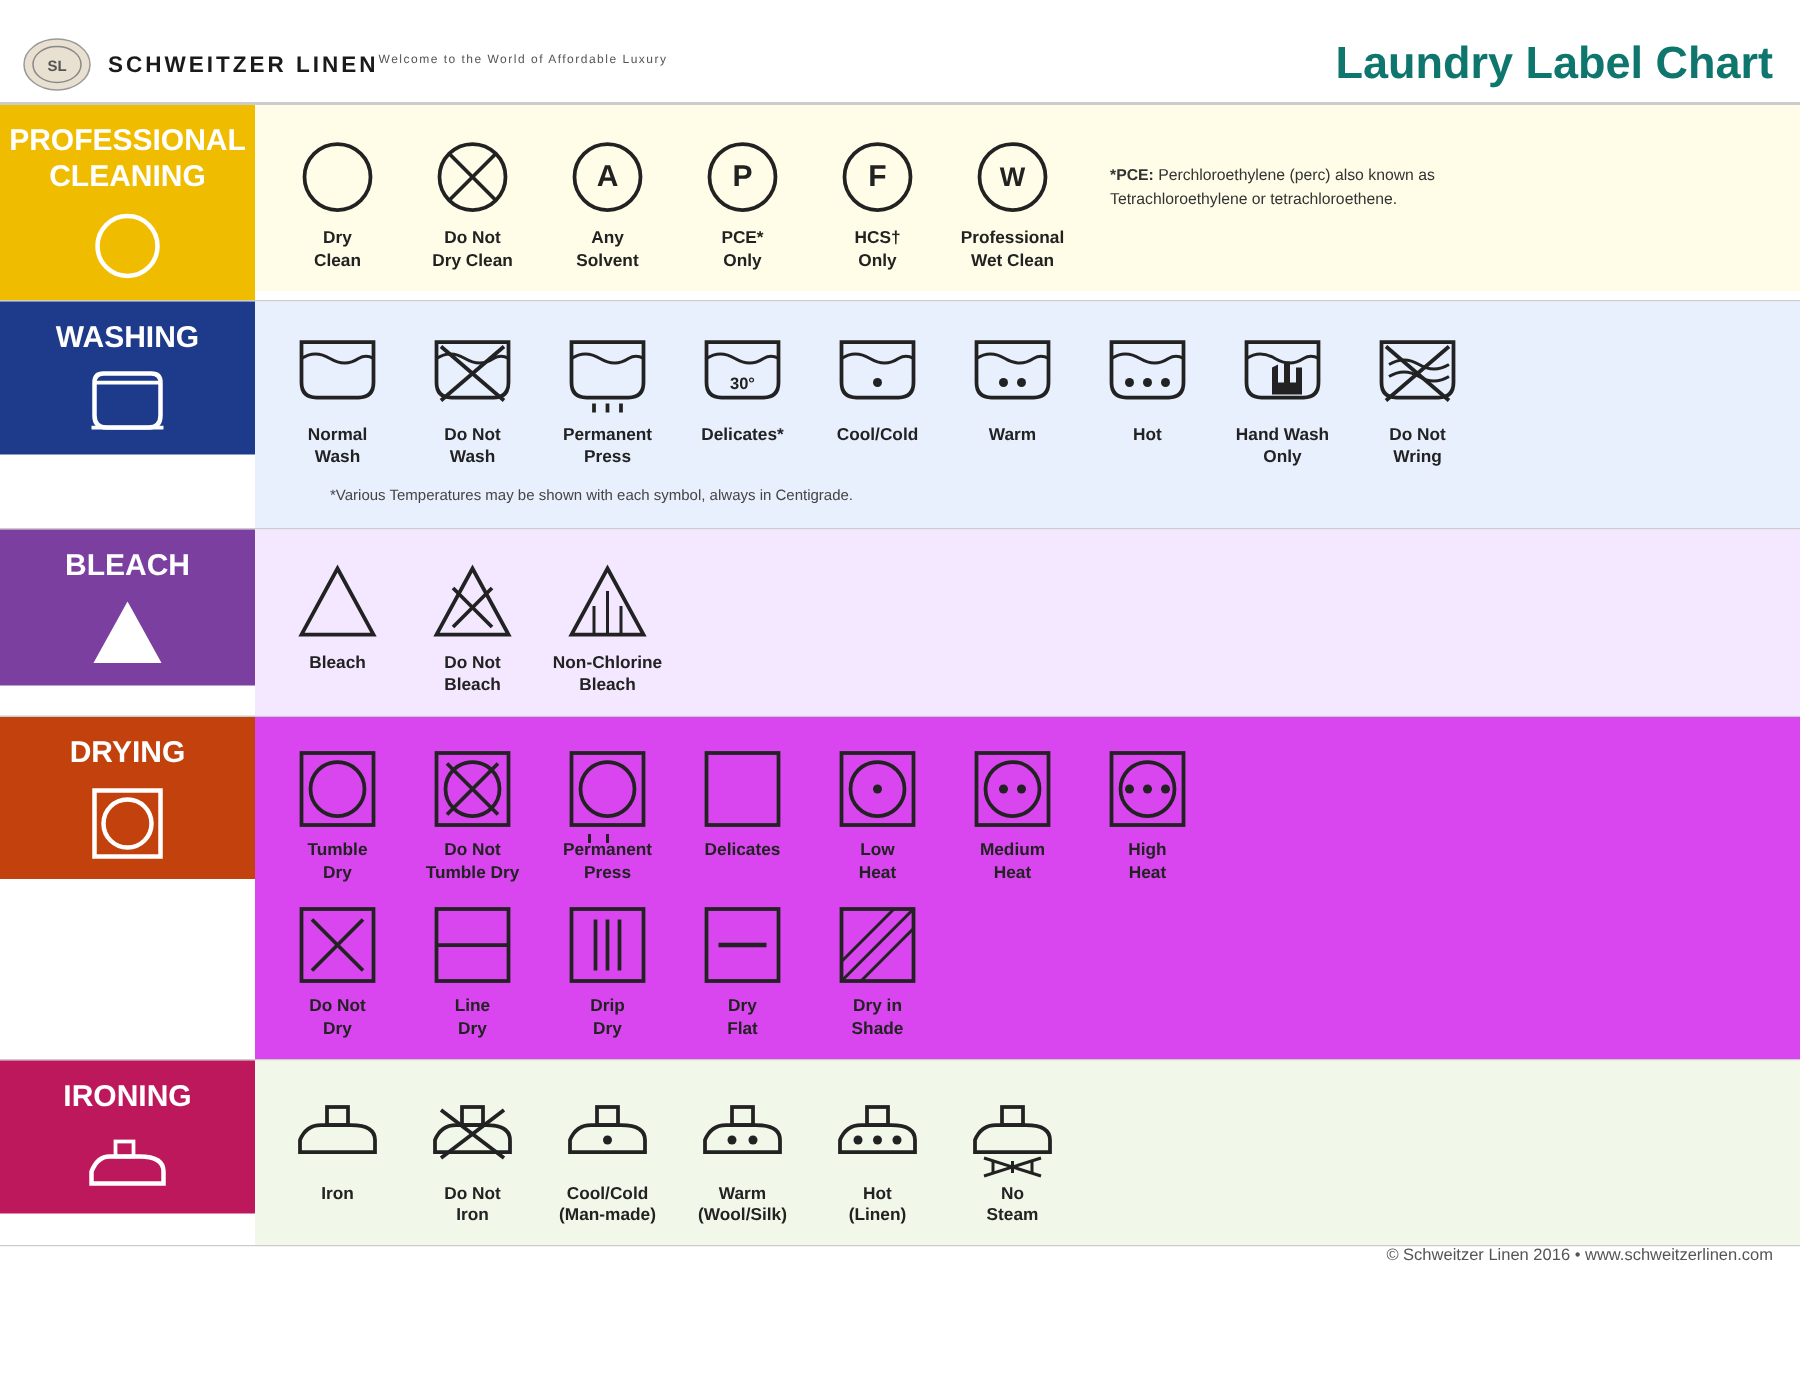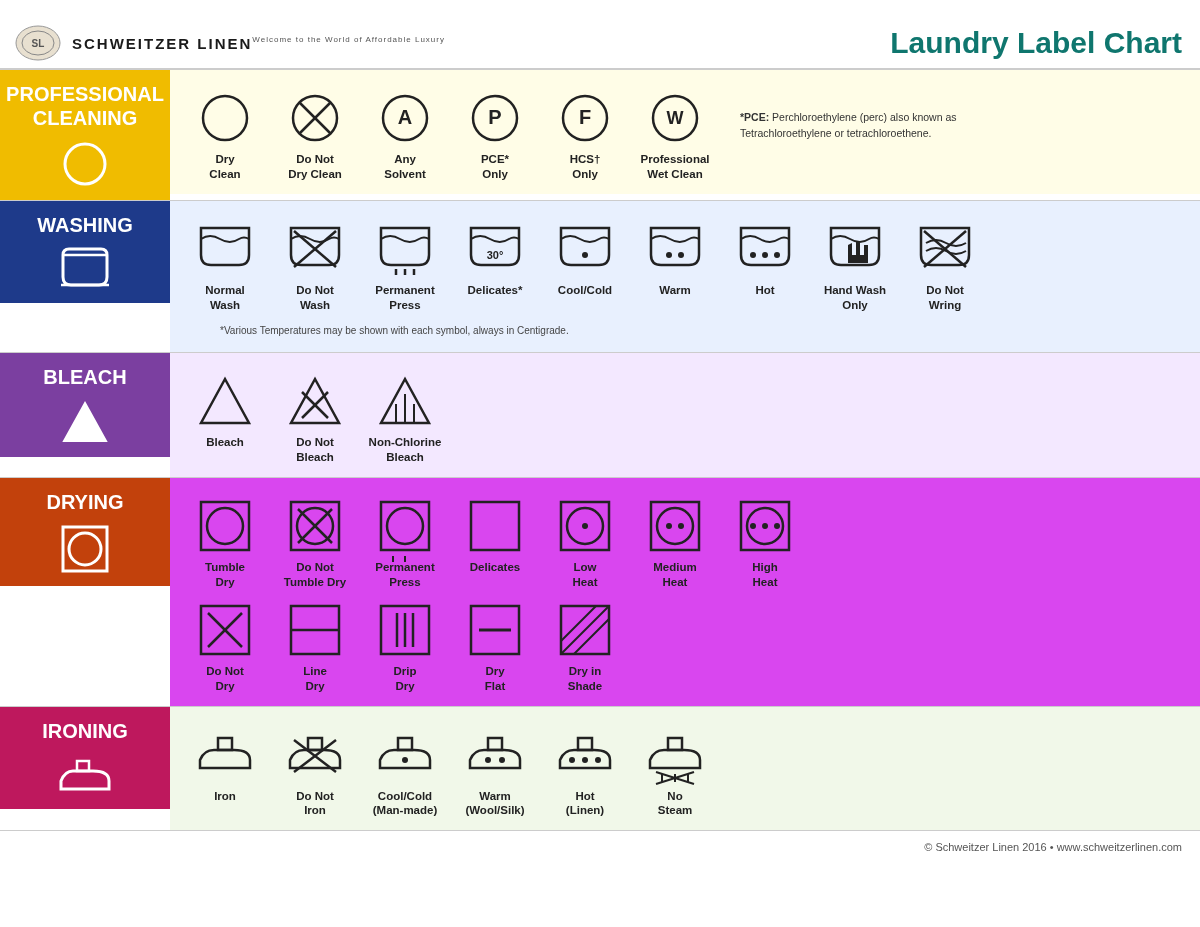--- a/index.html
+++ b/index.html
@@ -133,21 +133,21 @@
     .sec-washing .section-content { background: #e8f0fe; }
     .sec-bleach .section-content { background: #f3e8ff; }
     .sec-drying .section-content { background: #d946ef; }
     .sec-ironing .section-content { background: #f1f8e9; }
 
     
     svg { overflow: visible; }
 
     .footer {
       text-align: right;
-      padding: 10px 18px;
+      padding: 0 18px;
       font-size: 11px;
       color: #555;
       background: #fff;
     }
   </style>
 </head>
 <body>
 
 <div class="page">
 

